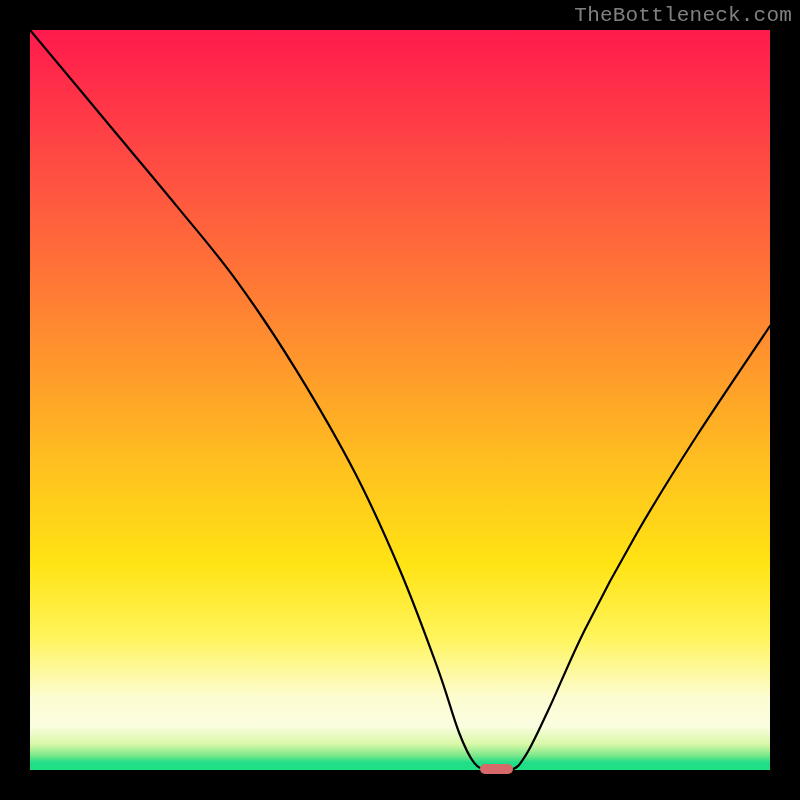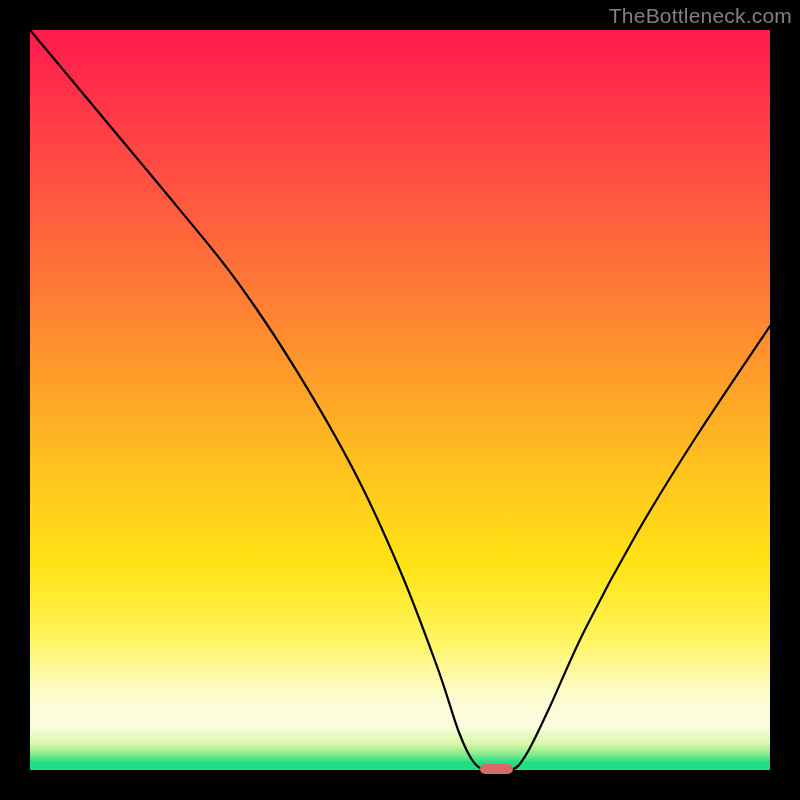--- a/index.html
+++ b/index.html
@@ -11,20 +11,21 @@
     overflow: hidden;
     font-family: Arial, Helvetica, sans-serif;
   }
   .frame {
     position: absolute;
     left: 0;
     top: 0;
     width: 800px;
     height: 800px;
     background: #000;
+    font-family: Liberation Mono, monospace;
   }
   .plot-area {
     position: absolute;
     left: 30px;
     top: 30px;
     width: 740px;
     height: 740px;
     
     background: linear-gradient(
       to bottom,

